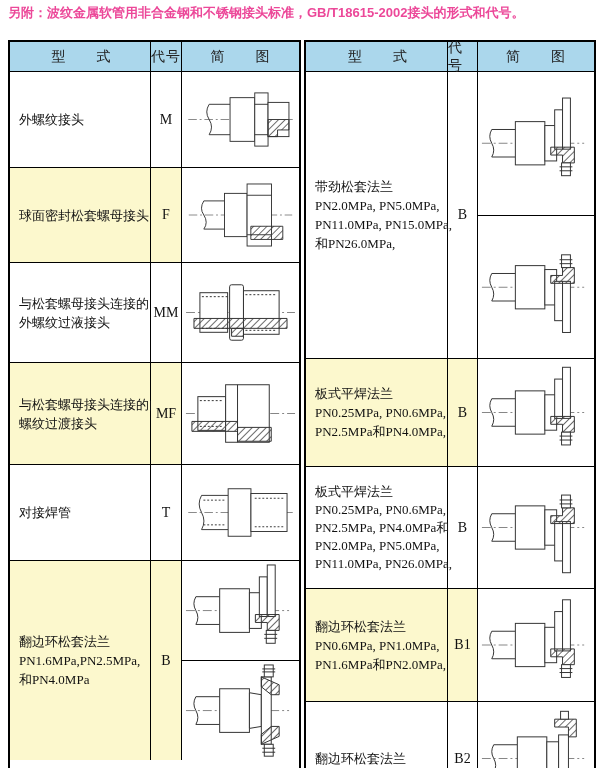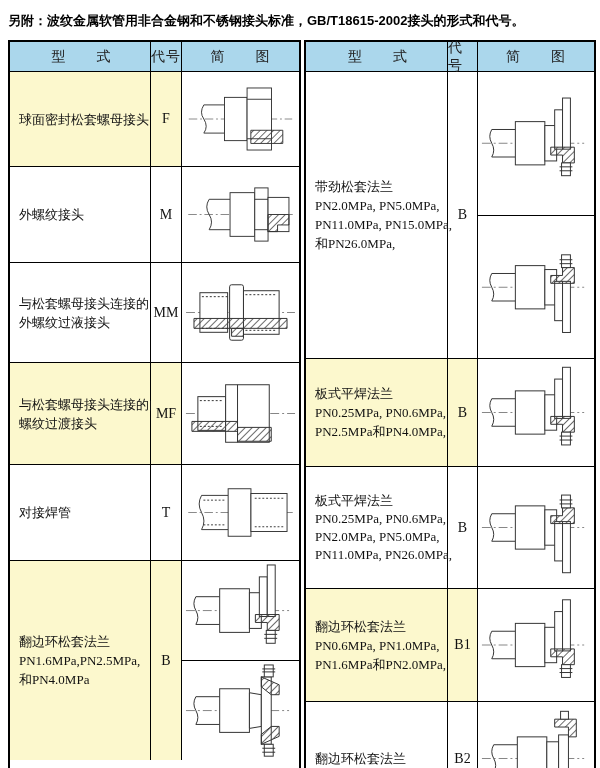--- a/index.html
+++ b/index.html
@@ -1,20 +1,20 @@
 <!DOCTYPE html>
 <html><head>
 <meta charset="utf-8">
 <style>
   html,body{margin:0;padding:0;background:#fff;}
   .page{position:relative;width:600px;height:768px;background:#fff;overflow:hidden;
         font-family:"Liberation Serif","DejaVu Serif",serif;color:#111;}
-  .title{position:absolute;left:8px;top:12px;width:586px;
+  .title{position:absolute;left:8px;top:4px;width:586px;
          font-family:"Liberation Sans","DejaVu Sans",sans-serif;
-         font-weight:bold;font-size:13px;line-height:1.45;color:#000000;}
+         font-weight:bold;font-size:13px;line-height:1.45;color:#ec4899;}
   .tables{position:absolute;left:8px;top:40px;display:flex;gap:3px;}
   .tbl{border:2px solid #000;display:flex;flex-direction:column;background:#fff;}
   .row{display:flex;border-bottom:1px solid #000;box-sizing:border-box;}
   .row:last-child{border-bottom:none;}
   .cell{box-sizing:border-box;border-right:1px solid #000;display:flex;
         flex-direction:column;justify-content:center;}
   .cell:last-child{border-right:none;}
   .hrow{height:30px;background:#abd7ec;}
   .hrow .cell{align-items:center;justify-content:center;font-size:14px;
               letter-spacing:1px;color:#222;}
@@ -171,40 +171,40 @@
 
   <div class="tables">
 
     <div class="tbl lt">
       <div class="row hrow">
         <div class="cell type">型　　式</div>
         <div class="cell code">代号</div>
         <div class="cell diagc" style="align-items:center;justify-content:center">简　　图</div>
       </div>
 
+      <div class="row" style="height:96px">
+        <div class="cell type">
+          <div class="tline">外螺纹接头</div>
+        </div>
+        <div class="cell code">M</div>
+        <div class="cell diagc">
+          <svg class="d" viewBox="0 0 118 100">
+              <use href="#g-m"></use>
+            </svg>
+        </div>
+      </div>
+
       <div class="row" style="height:95px">
         <div class="cell type hl">
           <div class="tline">球面密封松套螺母接头</div>
         </div>
         <div class="cell code hl">F</div>
         <div class="cell diagc">
           <svg class="d" viewBox="0 0 118 100">
               <use href="#g-f"></use>
-            </svg>
-        </div>
-      </div>
-
-      <div class="row" style="height:96px">
-        <div class="cell type">
-          <div class="tline">外螺纹接头</div>
-        </div>
-        <div class="cell code">M</div>
-        <div class="cell diagc">
-          <svg class="d" viewBox="0 0 118 100">
-              <use href="#g-m"></use>
             </svg>
         </div>
       </div>
 
       <div class="row" style="height:100px">
         <div class="cell type">
           <div class="tline">与松套螺母接头连接的</div>
           <div class="tline">外螺纹过液接头</div>
         </div>
         <div class="cell code">MM</div>
@@ -302,20 +302,21 @@
           <svg class="d" viewBox="0 0 118 100">
               <use href="#g-fup"></use>
             </svg>
         </div>
       </div>
 
       <div class="row" style="height:122px">
         <div class="cell type" style="line-height:18px">
           <div class="tline">板式平焊法兰</div>
           <div class="tline">PN0.25MPa, PN0.6MPa,</div>
+          <div class="tline">PN2.5MPa, PN4.0MPa和</div>
           <div class="tline">PN2.0MPa, PN5.0MPa,</div>
           <div class="tline">PN11.0MPa, PN26.0MPa,</div>
         </div>
         <div class="cell code">B</div>
         <div class="cell diagc">
           <svg class="d" viewBox="0 0 118 100">
               <use href="#g-fdown"></use>
             </svg>
         </div>
       </div>

